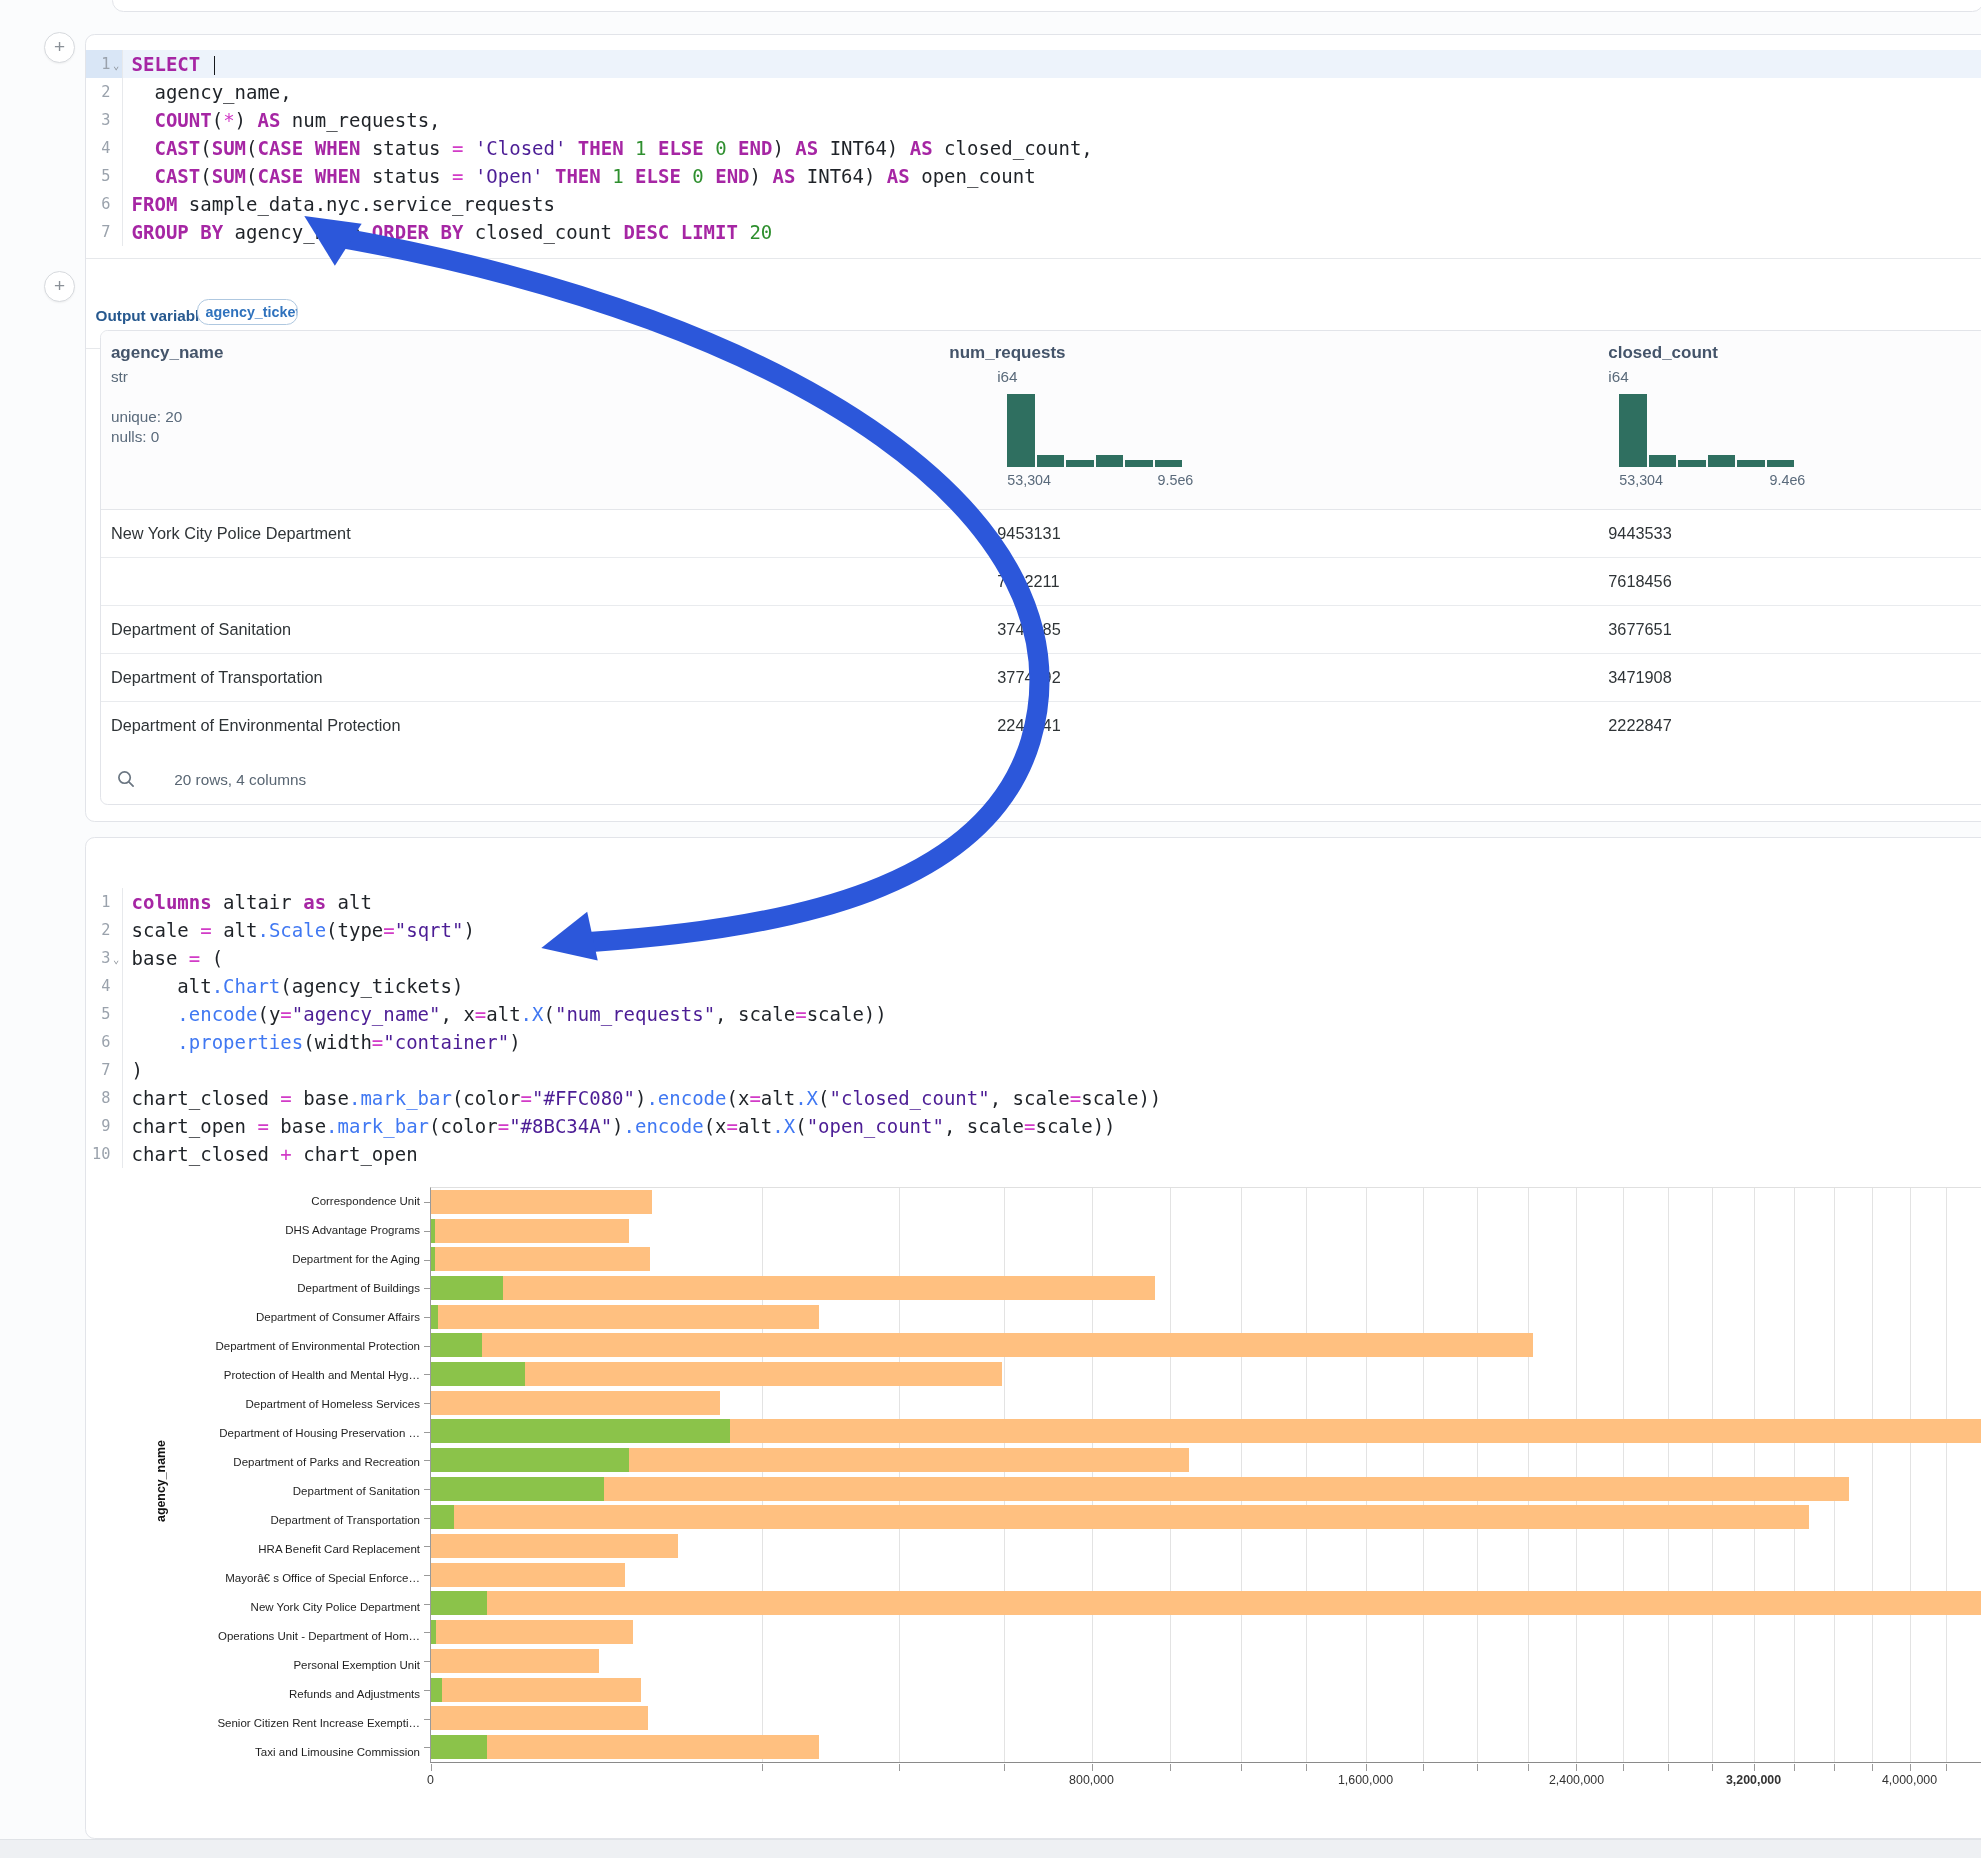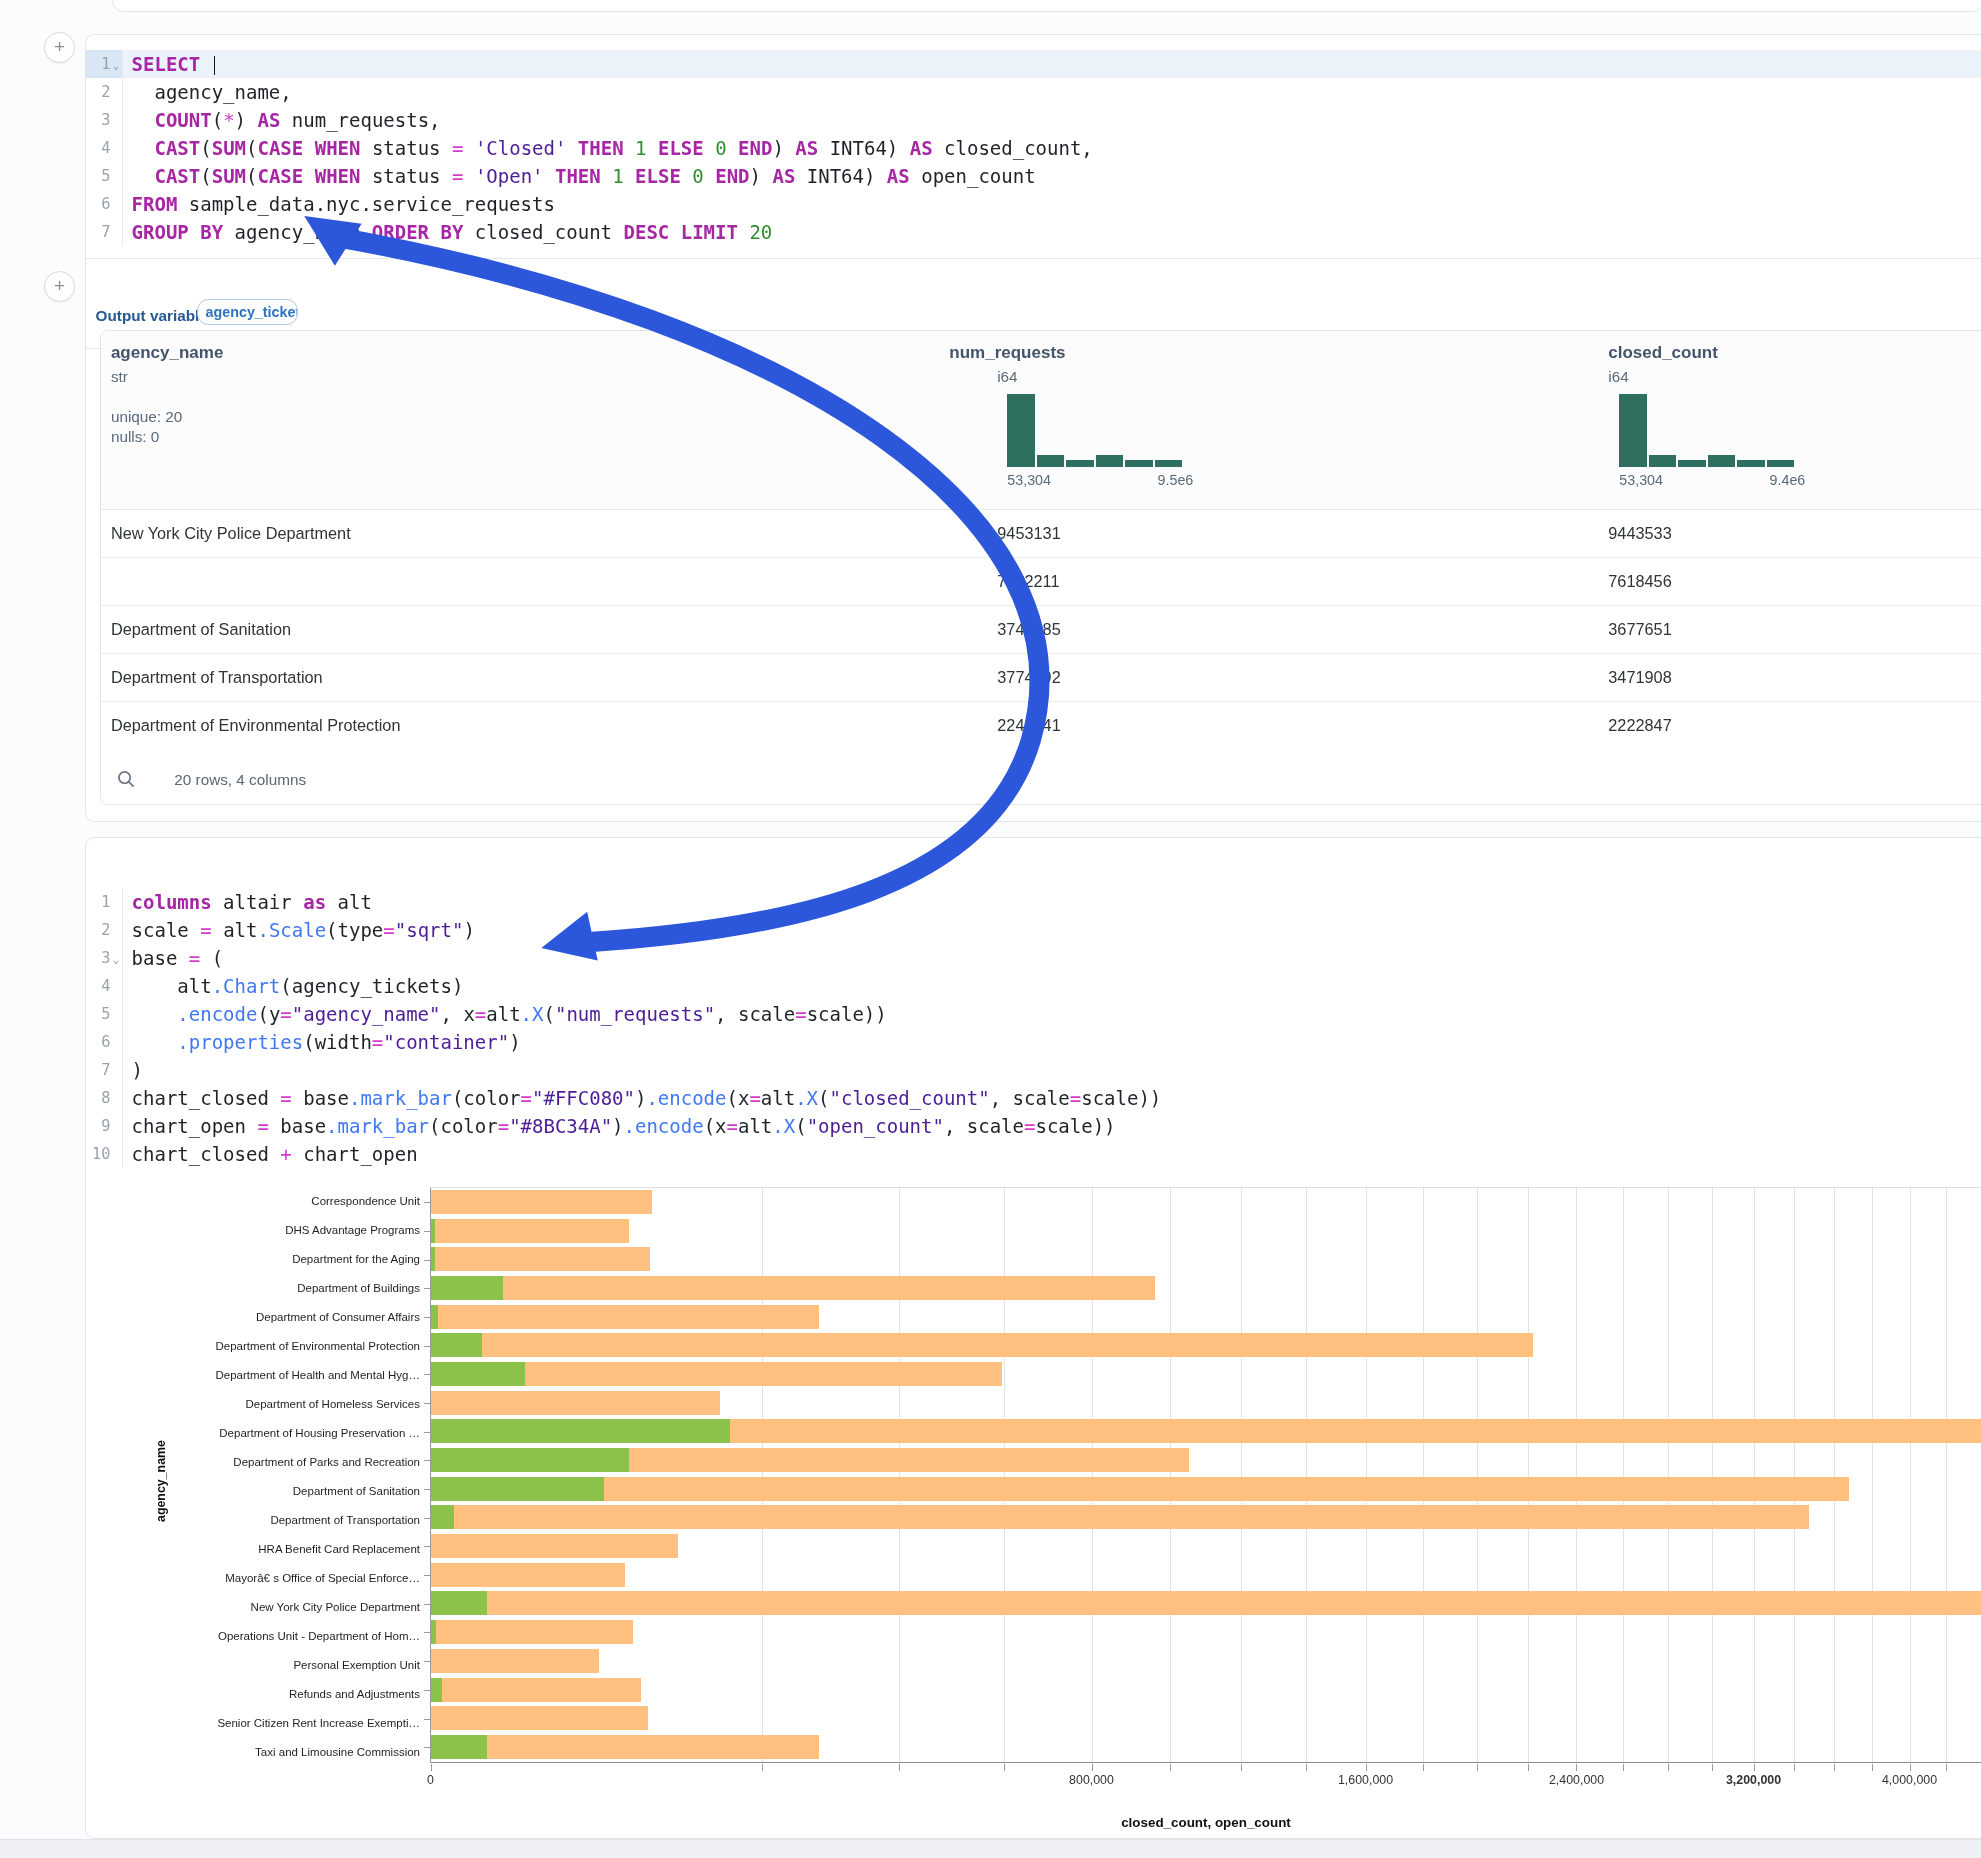--- a/index.html
+++ b/index.html
@@ -207,21 +207,21 @@
     </div>
   <div id="chart">
     <div id="y-title">agency_name</div>
     <div id="y-labels">
         <div class="ylab">Correspondence Unit</div>
         <div class="ylab">DHS Advantage Programs</div>
         <div class="ylab">Department for the Aging</div>
         <div class="ylab">Department of Buildings</div>
         <div class="ylab">Department of Consumer Affairs</div>
         <div class="ylab">Department of Environmental Protection</div>
-        <div class="ylab">Department of Health and Mental Hyg…</div>
+        <div class="ylab">Protection of Health and Mental Hyg…</div>
         <div class="ylab">Department of Homeless Services</div>
         <div class="ylab">Department of Housing Preservation …</div>
         <div class="ylab">Department of Parks and Recreation</div>
         <div class="ylab">Department of Sanitation</div>
         <div class="ylab">Department of Transportation</div>
         <div class="ylab">HRA Benefit Card Replacement</div>
         <div class="ylab">Mayorâ€ s Office of Special Enforce…</div>
         <div class="ylab">New York City Police Department</div>
         <div class="ylab">Operations Unit - Department of Hom…</div>
         <div class="ylab">Personal Exemption Unit</div>
@@ -369,21 +369,20 @@
         </div>
       </div>
     <div id="x-labels">
         <div class="xlab" style="left: 0px;">0</div>
         <div class="xlab" style="left: 661px;">800,000</div>
         <div class="xlab" style="left: 935px;">1,600,000</div>
         <div class="xlab" style="left: 1146px;">2,400,000</div>
         <div class="xlab" style="left: 1323px; font-weight: bold;">3,200,000</div>
         <div class="xlab" style="left: 1479px;">4,000,000</div>
       </div>
-    <div id="x-title">closed_count, open_count</div>
   </div>
 </div>
 
 <svg id="arrow" width="1982" height="1858" viewBox="0 0 2073 1944">
   <path d="M 352 248 C 840 335, 1145 545, 1078 775 C 1032 928, 830 972, 612 986" fill="none" stroke-width="21" stroke-linecap="round" stroke="#2C57DA"></path>
   <polygon points="318,226 378,234 350,278" fill="#2C57DA"></polygon>
   <polygon points="566,992 614,954 625,1005" fill="#2C57DA"></polygon>
 </svg>
 
 <div id="bottom-band"></div>

